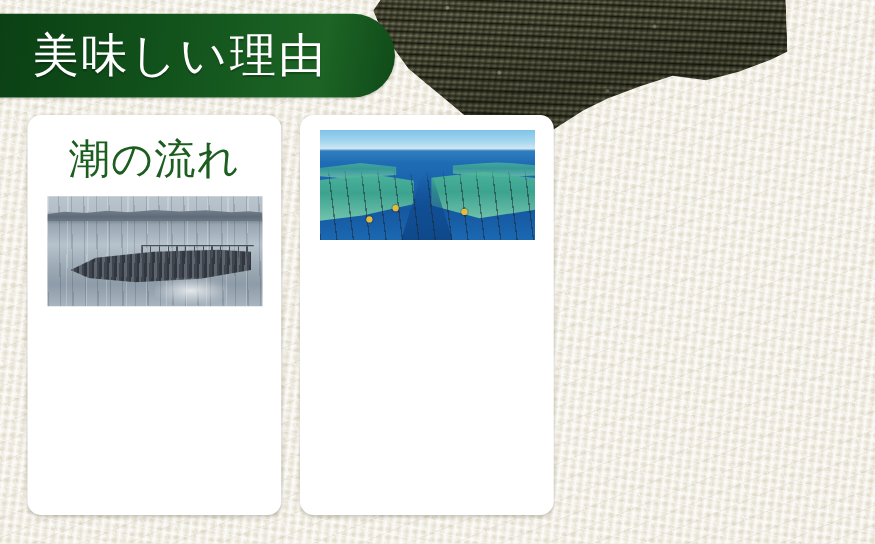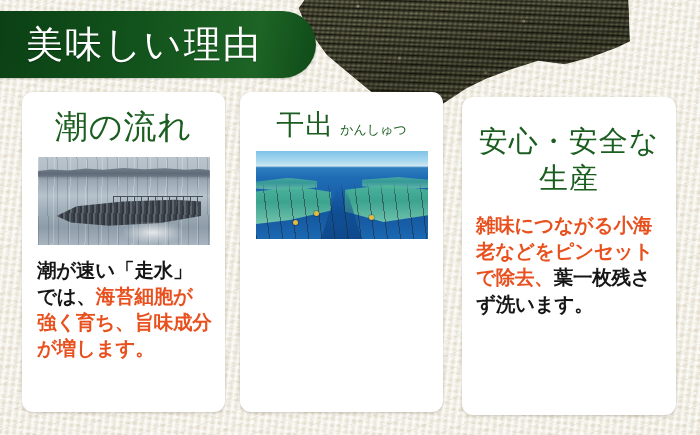--- a/index.html
+++ b/index.html
@@ -276,43 +276,30 @@
 
   <div class="card" id="card-1">
     <div class="card-heading">潮の流れ</div>
     <div class="card-photo" id="photo-1">
       <div class="ripples"></div>
       <div class="hills"></div>
       <div class="raft"></div>
       <div class="raft-rail"></div>
       <div class="glare"></div>
     </div>
-    <div class="card-body">
-      <span>潮が速い「走水」</span><span>では、</span><span class="hl">海苔細胞が強く育ち、旨味成分が増します。</span>
-    </div>
   </div>
 
   <div class="card" id="card-2">
-    <div class="card-heading">
-      <span>干出</span>
-      <span class="furigana">かんしゅつ</span>
-    </div>
     <div class="card-photo" id="photo-2">
       <div class="net net-far-left"></div>
       <div class="net net-far-right"></div>
       <div class="net net-left"></div>
       <div class="net net-right"></div>
       <div class="channel"></div>
       <div class="poles"></div>
       <div class="float-dot" style="left:22%; top:78%;"></div>
       <div class="float-dot" style="left:34%; top:68%;"></div>
       <div class="float-dot" style="left:66%; top:72%;"></div>
     </div>
   </div>
 
-  <div class="card" id="card-3">
-    <div class="card-heading">安心・安全な生産</div>
-    <div class="card-body">
-      <span class="hl">雑味につながる小海老などをピンセットで除去、</span><span>葉一枚残さず洗います。</span>
-    </div>
-  </div>
 
 </div>
 
 </body></html>

